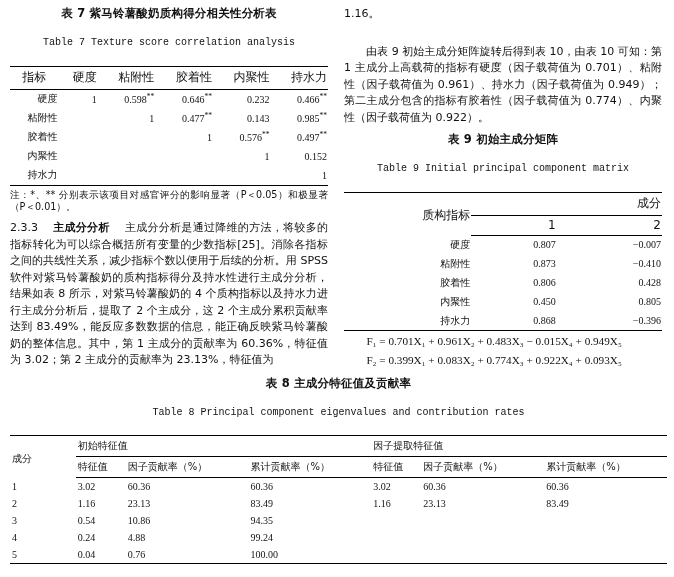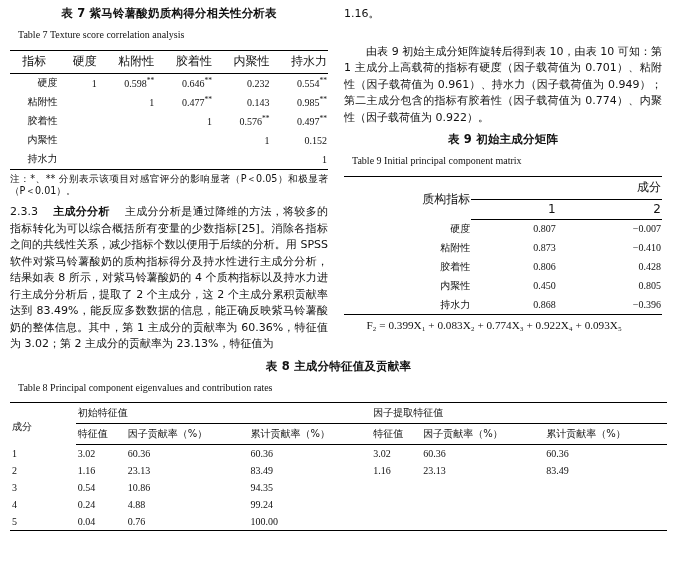--- a/index.html
+++ b/index.html
@@ -31,24 +31,24 @@
   }
   .tbl-title {
     text-align: center;
     font-size: 11.5px;
     font-weight: bold;
     font-family: "DejaVu Sans", sans-serif;
     margin: 0 0 1px 0;
     letter-spacing: 0.2px;
   }
   .tbl-title-en {
-    text-align: left;
+    text-align: center;
     font-size: 10px;
-    font-family: Liberation Serif, serif;
-    margin: 8px;
+    font-family: Liberation Mono, monospace;
+    margin: 16px;
     line-height: 1.25;
   }
   table.data {
     width: 100%;
     border-collapse: collapse;
     font-size: 10px;
     font-family: "Liberation Serif", serif;
     margin-top: 2px;
   }
   table.data th, table.data td {
@@ -141,21 +141,21 @@
               <th>持水力</th>
             </tr>
           </thead>
           <tbody>
             <tr>
               <td class="cn">硬度</td>
               <td>1</td>
               <td><span>0.598</span><sup>**</sup></td>
               <td><span>0.646</span><sup>**</sup></td>
               <td>0.232</td>
-              <td><span>0.554</span><sup>**</sup></td>
+              <td><span>0.466</span><sup>**</sup></td>
             </tr>
             <tr>
               <td class="cn">粘附性</td>
               <td></td>
               <td>1</td>
               <td><span>0.477</span><sup>**</sup></td>
               <td>0.143</td>
               <td><span>0.985</span><sup>**</sup></td>
             </tr>
             <tr>
@@ -242,20 +242,21 @@
             </tr>
             <tr class="rule-bot">
               <td class="cn">持水力</td>
               <td>0.868</td>
               <td>−0.396</td>
             </tr>
           </tbody>
         </table>
       </div>
 
+      <p class="formula" style="text-indent:2em">F₁ = 0.701X₁ + 0.961X₂ + 0.483X₃ − 0.015X₄ + 0.949X₅</p>
       <p class="formula" style="text-indent:2em">F₂ = 0.399X₁ + 0.083X₂ + 0.774X₃ + 0.922X₄ + 0.093X₅</p>
 
     </div>
   </div>
 
   <div class="bottom-block">
     <div class="tbl-title">表 8  主成分特征值及贡献率</div>
     <div class="tbl-title-en">Table 8   Principal component eigenvalues and contribution rates</div>
 
     <table class="wide">

